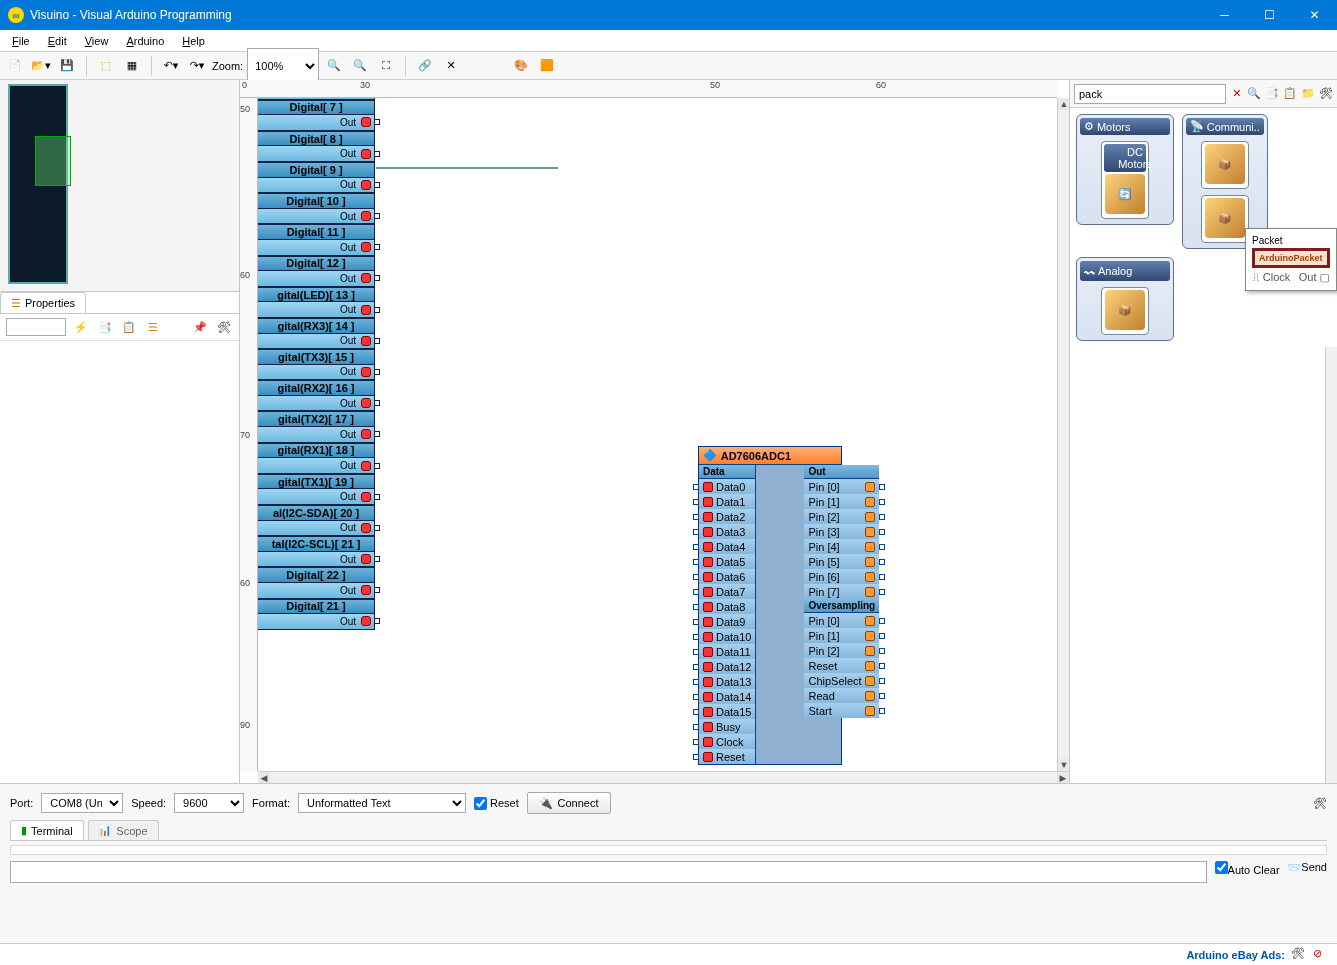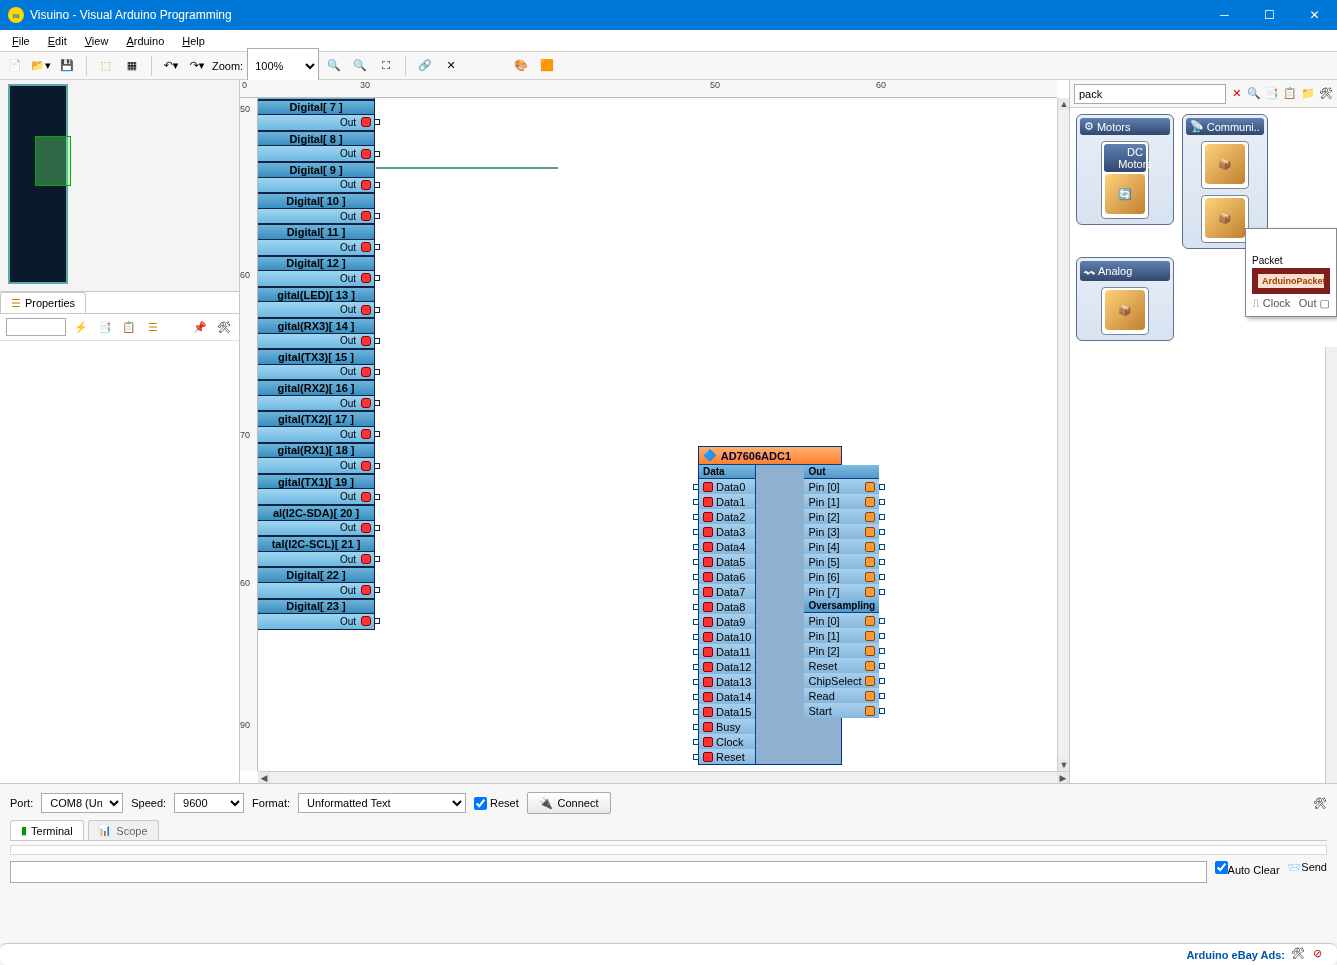--- a/index.html
+++ b/index.html
@@ -62,37 +62,37 @@
 .rightcol .search-row { height: 28px; display: flex; align-items: center; padding: 2px 4px; gap: 4px; border-bottom: 1px solid #d0d0d0; background:#f7f7f7;}
 .rightcol .search-row input { flex: 1; height: 20px; border: 1px solid #aaa; padding: 0 4px; font-size: 11px; }
 .rightcol .sr-btn { width: 20px; height: 20px; display:flex;align-items:center;justify-content:center;}
 .palette { padding:6px; display:flex; gap:8px; align-items:flex-start; flex-wrap:wrap;}
 .pal-group { background: linear-gradient(#e8eef7,#d8e2f0); border: 1px solid #5c7090; border-radius: 6px; padding: 3px;min-width:98px;}
 .pal-group .pg-hdr { background: linear-gradient(#6080b0,#304870); color: #fff; font-size: 10px; padding: 2px 4px; border-radius: 3px; display:flex;align-items:center;gap:3px; margin-bottom:4px;}
 .pal-group .pg-body { display:flex;flex-direction:column;gap:6px; padding:2px;}
 .pal-item { width: 48px; border:1px solid #789; border-radius:4px; background:#fff; text-align:center; font-size:9px; padding:2px; margin:0 auto;}
 .pal-item .pi-icon { width:40px;height:40px;background:linear-gradient(135deg,#ffd27a,#c08030);border-radius:4px;margin:0 auto 2px;display:flex;align-items:center;justify-content:center;}
 .tooltip-box { position:absolute; background:#fff; border:1px solid #888; padding:6px; font-size:10px; box-shadow:2px 2px 4px rgba(0,0,0,0.3);}
-.tooltip-box .tt-title{font-weight:bold;margin-bottom:3px;background:#fce0d0;border:6px solid #7f1d1d;padding:2px 4px;font-size:9px;color:#a04000;}
+.tooltip-box .tt-title{font-weight:bold;margin-bottom:3px;background:#fce0d0;border:3px solid #7f1d1d;padding:2px 4px;font-size:9px;color:#a04000;}
 .tooltip-box .tt-row{display:flex;justify-content:space-between;font-size:9px;color:#555;}
 .bottom { height: 160px; background: #f7f7f7; border-top: 1px solid #c8c8c8; padding:8px 10px 2px;}
 .port-row { display:flex; align-items:center; gap:8px; margin-bottom:6px;}
 .port-row label { font-size:11px;}
 .port-row select,.port-row .sel{height:20px;font-size:11px;border:1px solid #aaa;background:#fff;padding:0 4px;}
 .port-row .cb{display:flex;align-items:center;gap:3px;}
 .port-row .btn{padding:2px 12px;border:1px solid #aaa;background:linear-gradient(#fff,#e8e8e8);border-radius:2px;display:flex;align-items:center;gap:4px;font-size:11px;height:22px;}
 .term-tabs { display:flex;gap:4px;border-bottom:1px solid #c8c8c8;margin-bottom:4px;}
 .term-tabs .tt { padding:3px 10px;border:1px solid #c8c8c8;border-bottom:none;background:#fff;border-radius:3px 3px 0 0;display:flex;align-items:center;gap:4px;font-size:11px;}
 .term-tabs .tt.inactive{background:#f0f0f0;color:#666;}
 .term-ctrl { display:flex; align-items:center; gap:14px; margin-bottom:4px;}
 .term-ctrl .cb{display:flex;align-items:center;gap:3px;font-size:11px;}
 .term-ctrl .btn{margin-left:auto;padding:2px 14px;border:1px solid #aaa;background:linear-gradient(#fff,#e8e8e8);border-radius:2px;display:flex;align-items:center;gap:4px;font-size:11px;height:22px;}
 .term-input-row{display:flex;gap:8px;align-items:flex-start;}
 .term-input-row input[type=text]{flex:1;height:22px;border:1px solid #aaa;background:#fff;padding:0 4px;}
-.status { height: 22px; background: #fff; border-top: 1px solid #c8c8c8; display:flex;align-items:center;padding:0 8px;font-size:11px;border-radius:7px;}
+.status { height: 22px; background: #fff; border-top: 1px solid #c8c8c8; display:flex;align-items:center;padding:0 8px;font-size:11px;}
 .status .ads{margin-left:auto;font-weight:bold;color:#0055aa;}
 .status .si{width:16px;height:16px;margin-left:6px;}
 </style>
 </head>
 <body>
 
 <div class="titlebar">
   <div class="app-icon">∞</div>
   <div class="title">Visuino - Visual Arduino Programming</div>
   <div class="win-btns">
@@ -328,21 +328,21 @@
           </div>
           <div class="pin-row header">
             <span>Digital[ 22 ]</span>
           </div>
           <div class="pin-row">
             <span class="out">Out</span>
             <span class="dot"></span>
             <span class="port"></span>
           </div>
           <div class="pin-row header">
-            <span>Digital[ 23 ]</span>
+            <span>Digital[ 21 ]</span>
           </div>
           <div class="pin-row">
             <span class="out">Out</span>
             <span class="dot"></span>
             <span class="port"></span>
           </div>
         </div>
 
       <div class="adc-block">
         <div class="adc-title">
@@ -595,21 +595,21 @@
             <span>Analog</span>
           </div>
         <div class="pg-body">
           <div class="pal-item">
               <div class="pi-icon">📦</div>
             </div>
         </div>
       </div>
 
       <div class="tooltip-box" style="right:0px;top:120px;width:92px;">
-        <div style="font-size:10px;margin-bottom:2px;margin-top:20px;">Packet</div>
+        <div style="font-size:10px;margin-bottom:2px;">Packet</div>
         <div class="tt-title">ArduinoPacket</div>
         <div class="tt-row">
             <span>⎍ <span>Clock</span></span>
             <span><span>Out</span> ▢</span>
           </div>
       </div>
     </div>
     <div style="flex:1;position:relative;">
       <div style="position:absolute;right:0;top:0;bottom:0;width:12px;background:#f0f0f0;border-left:1px solid #ccc;"></div>
     </div>

